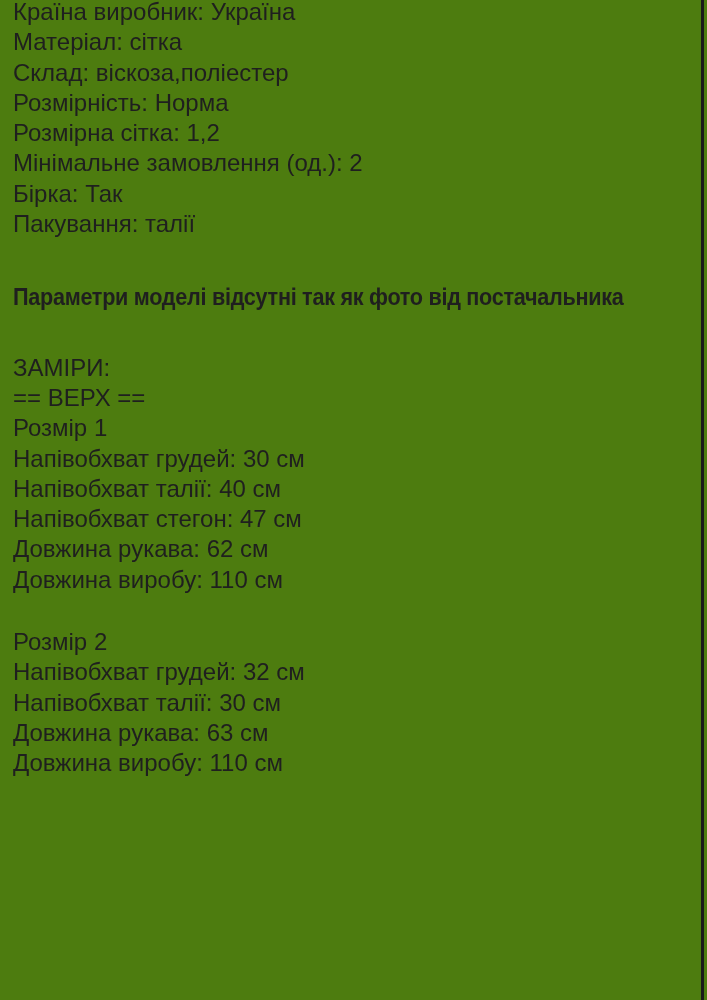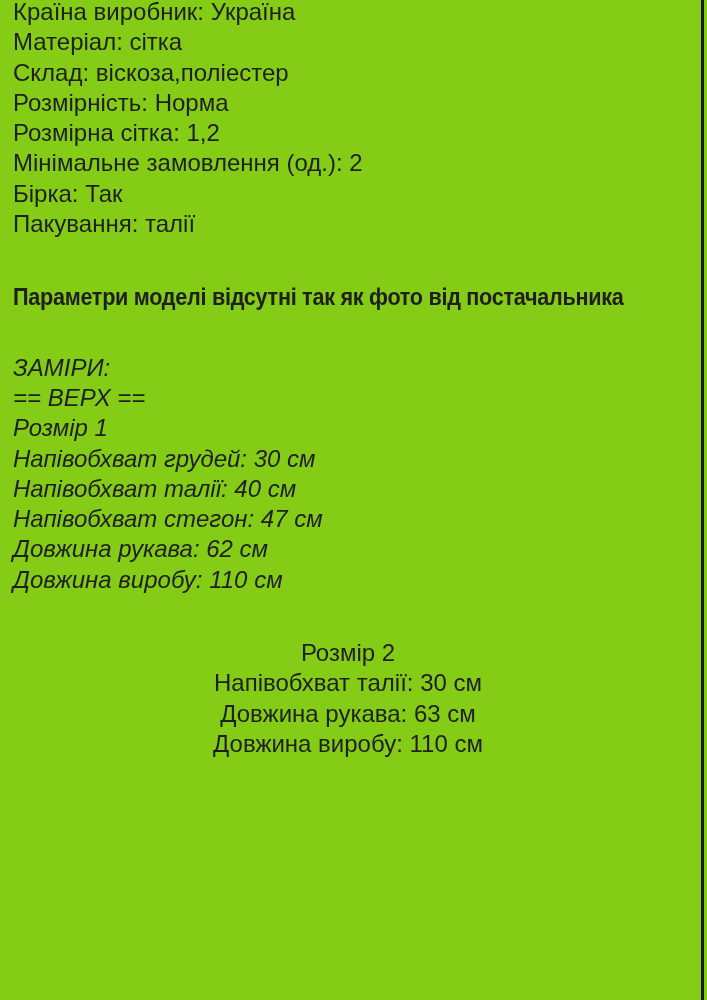--- a/index.html
+++ b/index.html
@@ -4,21 +4,21 @@
 <style>
   html, body {
     margin: 0;
     padding: 0;
     background: #ffffff;
   }
   .page {
     position: relative;
     width: 707px;
     height: 1000px;
-    background: #84cc16;
+    background: #4d7c0f;
     overflow: hidden;
     font-family: "Liberation Sans", sans-serif;
   }
   .content {
     position: absolute;
     left: 13px;
     top: -3px;
     right: 24px;
     color: #1f1f1f;
     font-size: 24px;
@@ -32,22 +32,22 @@
     white-space: nowrap;
   }
   .note-inner {
     display: inline-block;
     font-weight: 700;
     font-size: 23px;
     letter-spacing: -0.3px;
     transform: scaleX(0.94);
     transform-origin: 0 50%;
   }
-  .measure-block-1 { margin-top: 40px; font-style: italic; }
-  .measure-block-2 { margin-top: 43px; text-align: center; }
+  .measure-block-1 { margin-top: 40px; }
+  .measure-block-2 { margin-top: 32px; }
   .right-border {
     position: absolute;
     left: 701px;
     top: 0;
     width: 3px;
     height: 1000px;
     background: #1a1a1a;
   }
 </style>
 </head>
@@ -77,20 +77,21 @@
       <div class="line">Розмір 1</div>
       <div class="line">Напівобхват грудей: 30 см</div>
       <div class="line">Напівобхват талії: 40 см</div>
       <div class="line">Напівобхват стегон: 47 см</div>
       <div class="line">Довжина рукава: 62 см</div>
       <div class="line">Довжина виробу: 110 см</div>
     </div>
 
     <div class="block measure-block-2">
       <div class="line">Розмір 2</div>
+      <div class="line">Напівобхват грудей: 32 см</div>
       <div class="line">Напівобхват талії: 30 см</div>
       <div class="line">Довжина рукава: 63 см</div>
       <div class="line">Довжина виробу: 110 см</div>
     </div>
 
   </div>
 
   <div class="right-border"></div>
 </div>
 

